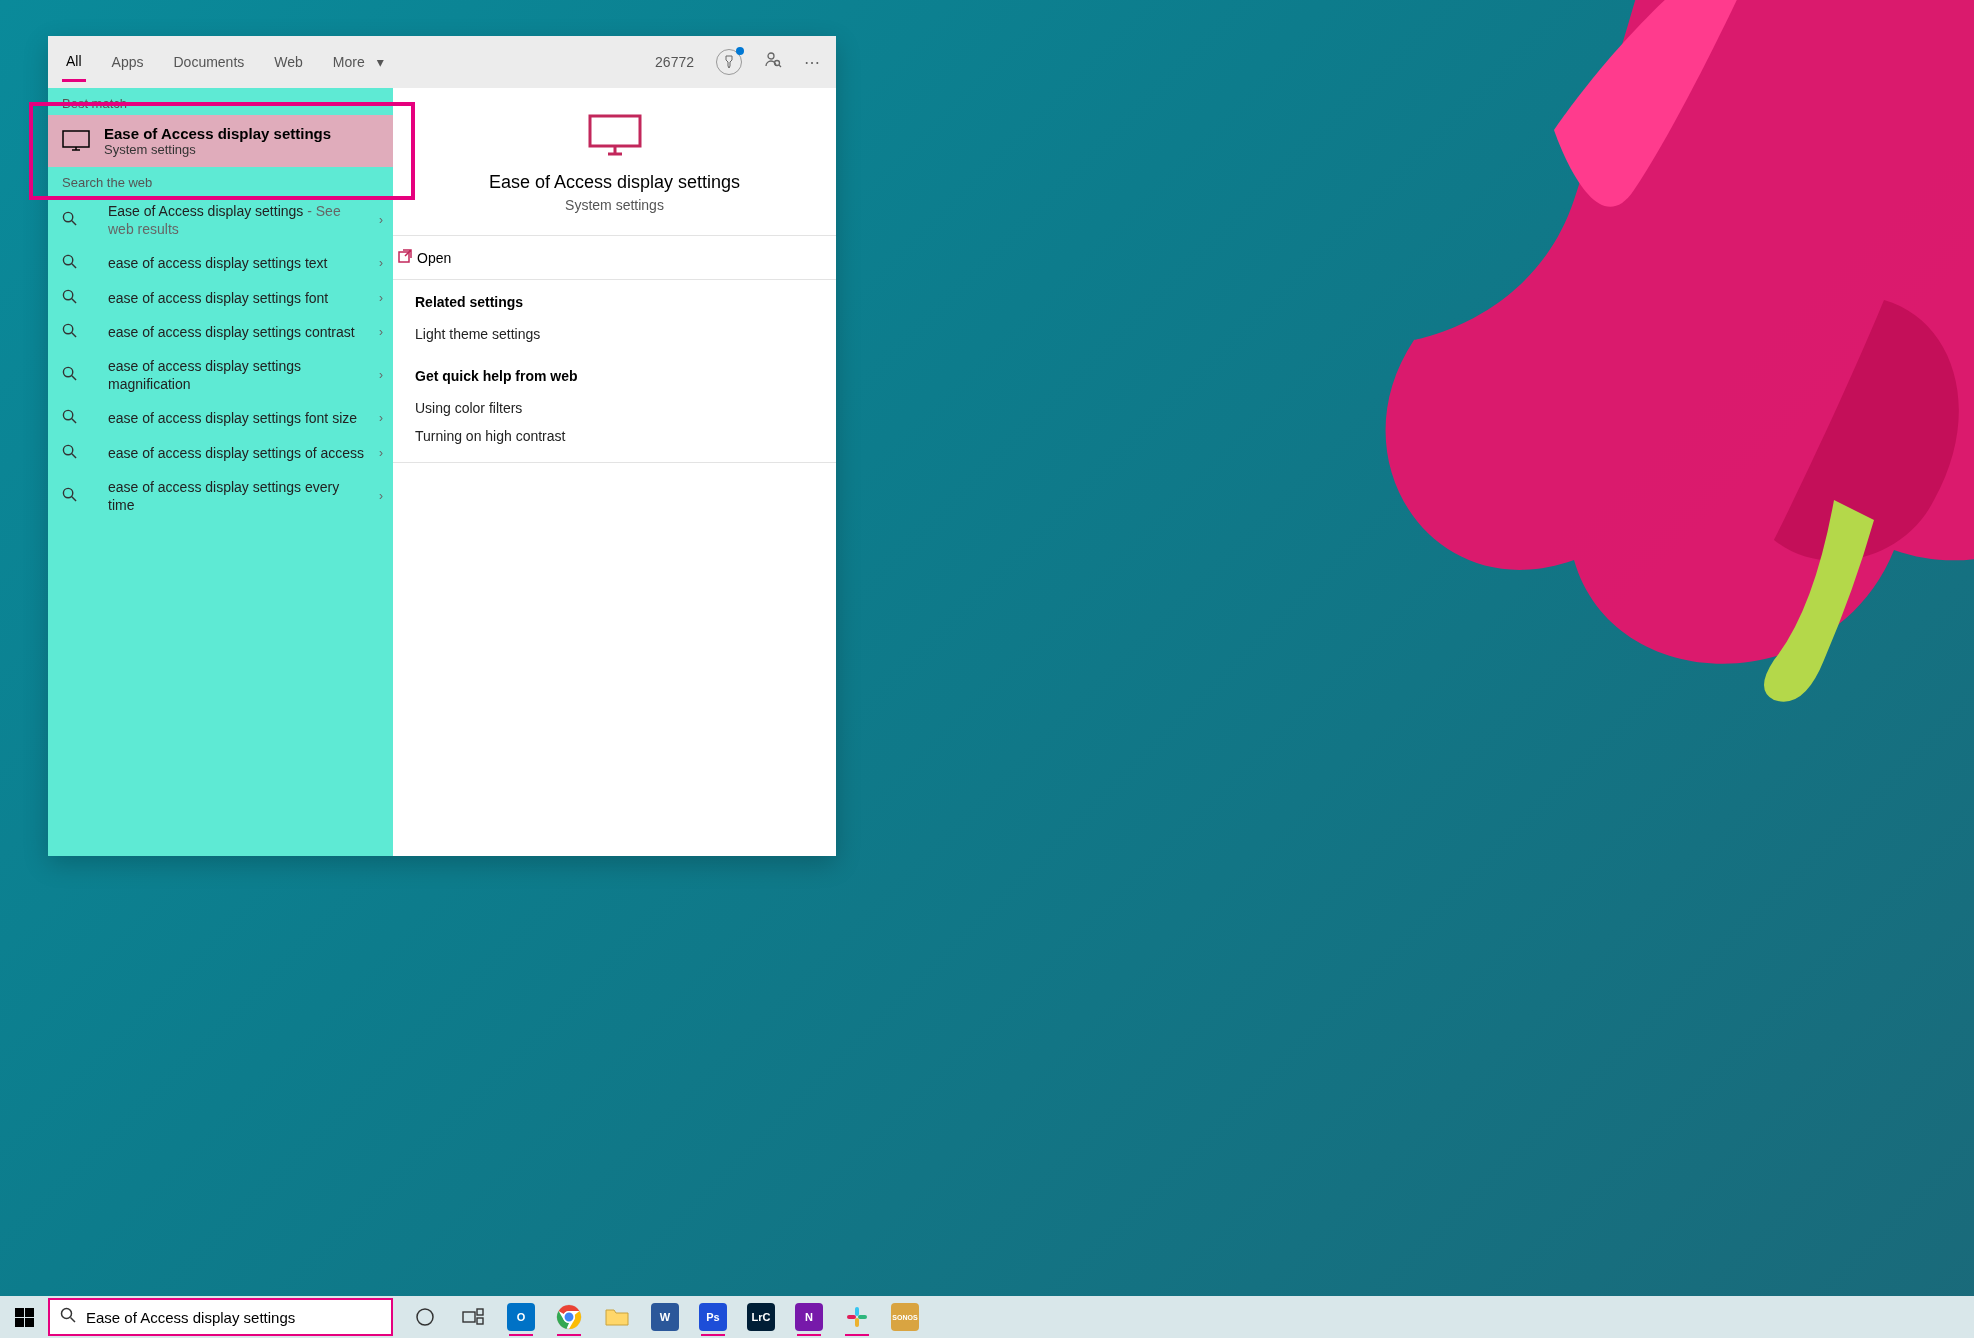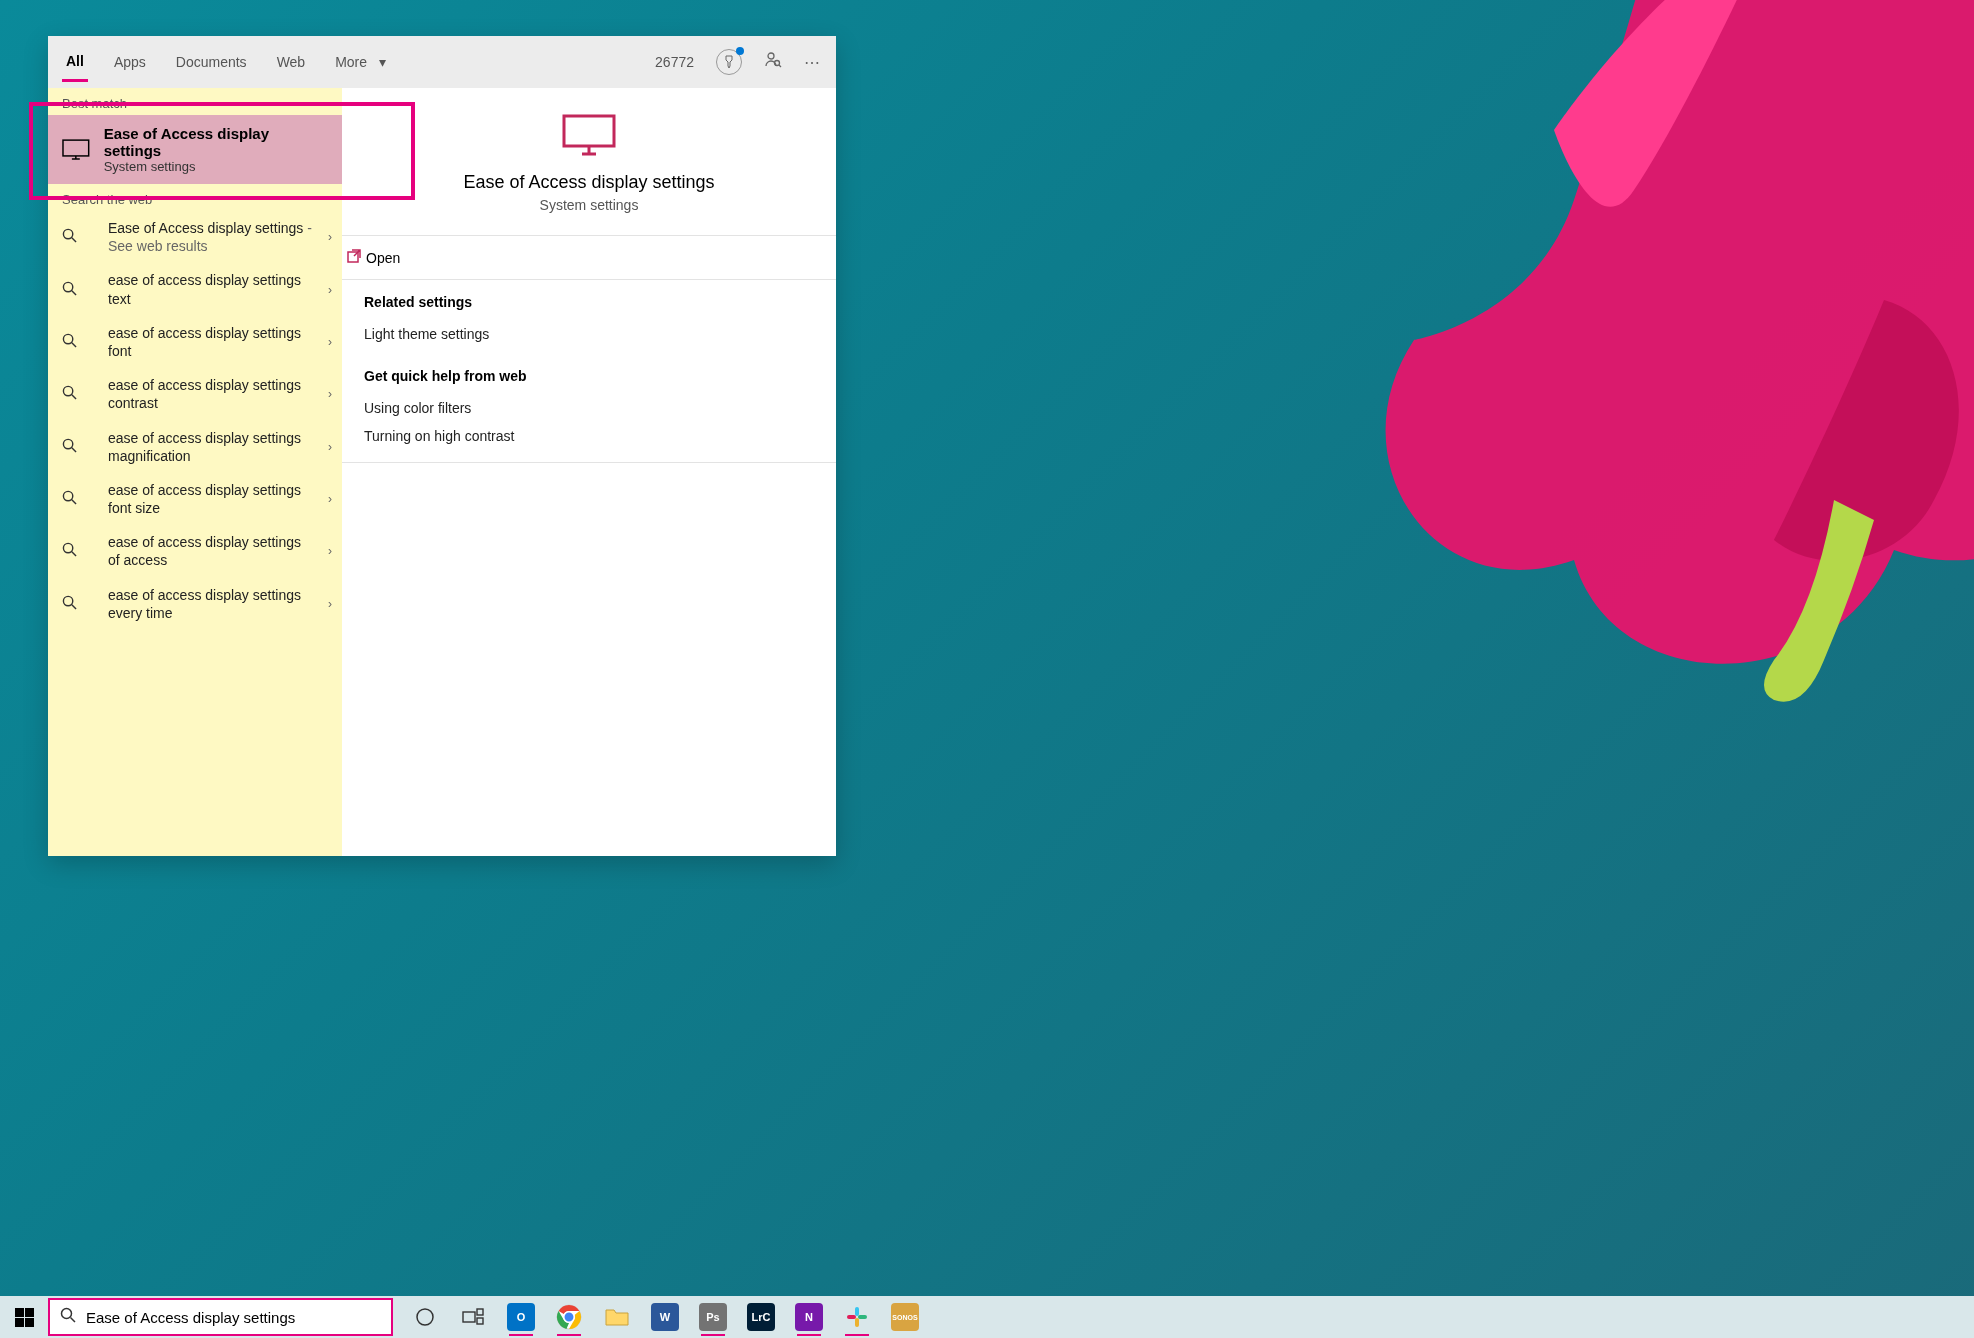--- a/index.html
+++ b/index.html
@@ -29,38 +29,38 @@
   .tabs {
     display: flex;
     align-items: center;
     height: 52px;
     padding: 0 14px;
     gap: 22px;
     color: #555;
     font-size: 14px;
   }
   .tab { padding: 10px 4px; cursor: pointer; }
-  .tab.active { color: #000; font-weight: 700; border-bottom: 3px solid #e6007e; }
+  .tab.active { color: #000; font-weight: 400; border-bottom: 3px solid #e6007e; }
   .tab-more { display:flex; align-items:center; gap:12px; }
   .tabs-spacer { flex: 1; }
   .reward-count { color:#555; font-size:14px; }
   .reward-badge {
     width:26px; height:26px; border:1px solid #999; border-radius:50%;
     display:flex; align-items:center; justify-content:center; position:relative; color:#666;
   }
   .reward-badge .dot { position:absolute; top:-3px; right:-3px; width:8px; height:8px; background:#0078d4; border-radius:50%; }
   .header-icon { color:#666; font-size:16px; cursor:pointer; }
   .ellipsis { font-size:16px; color:#666; letter-spacing:2px; cursor:pointer; }
 
   .panel-body { flex:1; display:flex; overflow:hidden; }
 
   
   .results-col {
-    width: 294px;
-    background:#fef9c3;
+    width: 345px;
+    background:#5eead4;
     display:flex;
     flex-direction:column;
     font-size:14px;
   }
   .section-label {
     padding: 8px 14px 4px 14px;
     color:#555; font-size:13px;
   }
   .highlight-box {
     position:absolute;
@@ -397,21 +397,21 @@
       </div>
       <div class="task-icon">
         <svg width="26" height="22" viewBox="0 0 26 22">
           <path d="M2 4h8l2 3h12v12H2z" fill="#ffd76a" stroke="#c9a23d"></path>
         </svg>
       </div>
       <div class="task-icon">
         <div class="app-tile" style="background:#2b579a;font-size:11px">W</div>
       </div>
       <div class="task-icon">
-        <div class="app-tile" style="background:#737373;font-size:11px">Ps</div>
+        <div class="app-tile" style="background:#1d4ed8;font-size:11px">Ps</div>
         <div class="underline"></div>
       </div>
       <div class="task-icon">
         <div class="app-tile" style="background:#001e36;font-size:11px">LrC</div>
       </div>
       <div class="task-icon">
         <div class="app-tile" style="background:#7719aa;font-size:11px">N</div>
         <div class="underline"></div>
       </div>
       <div class="task-icon">

